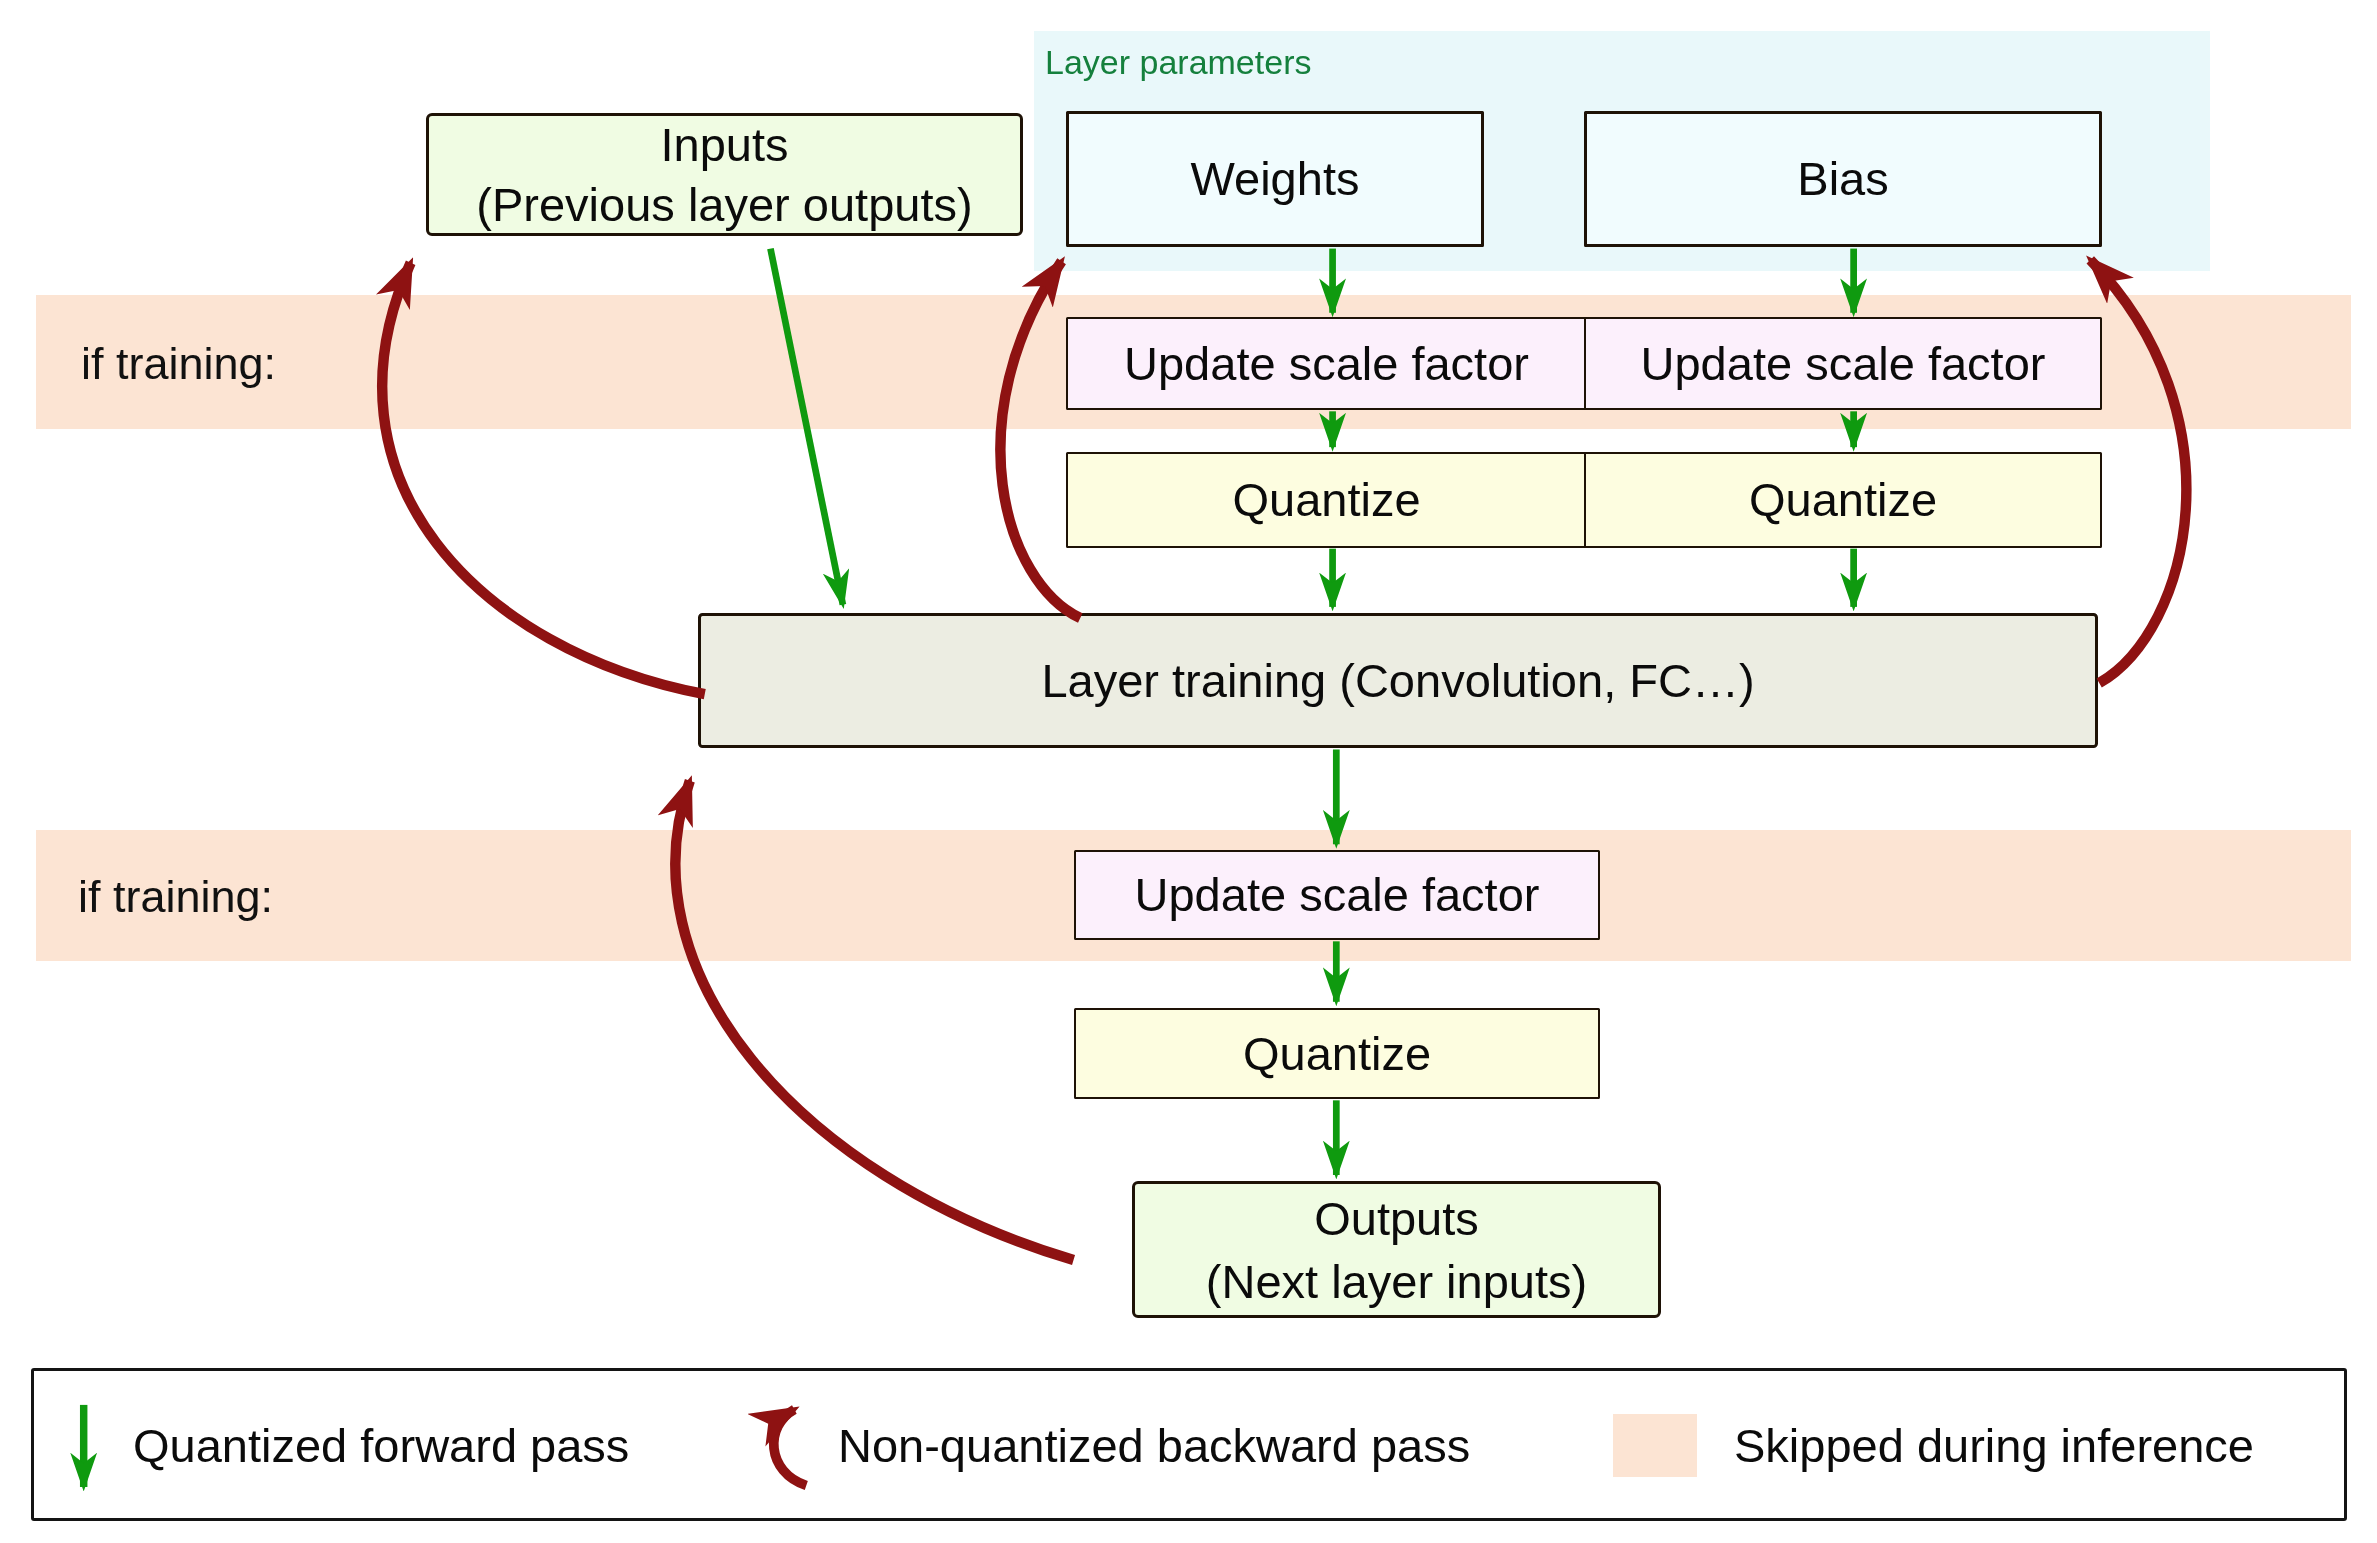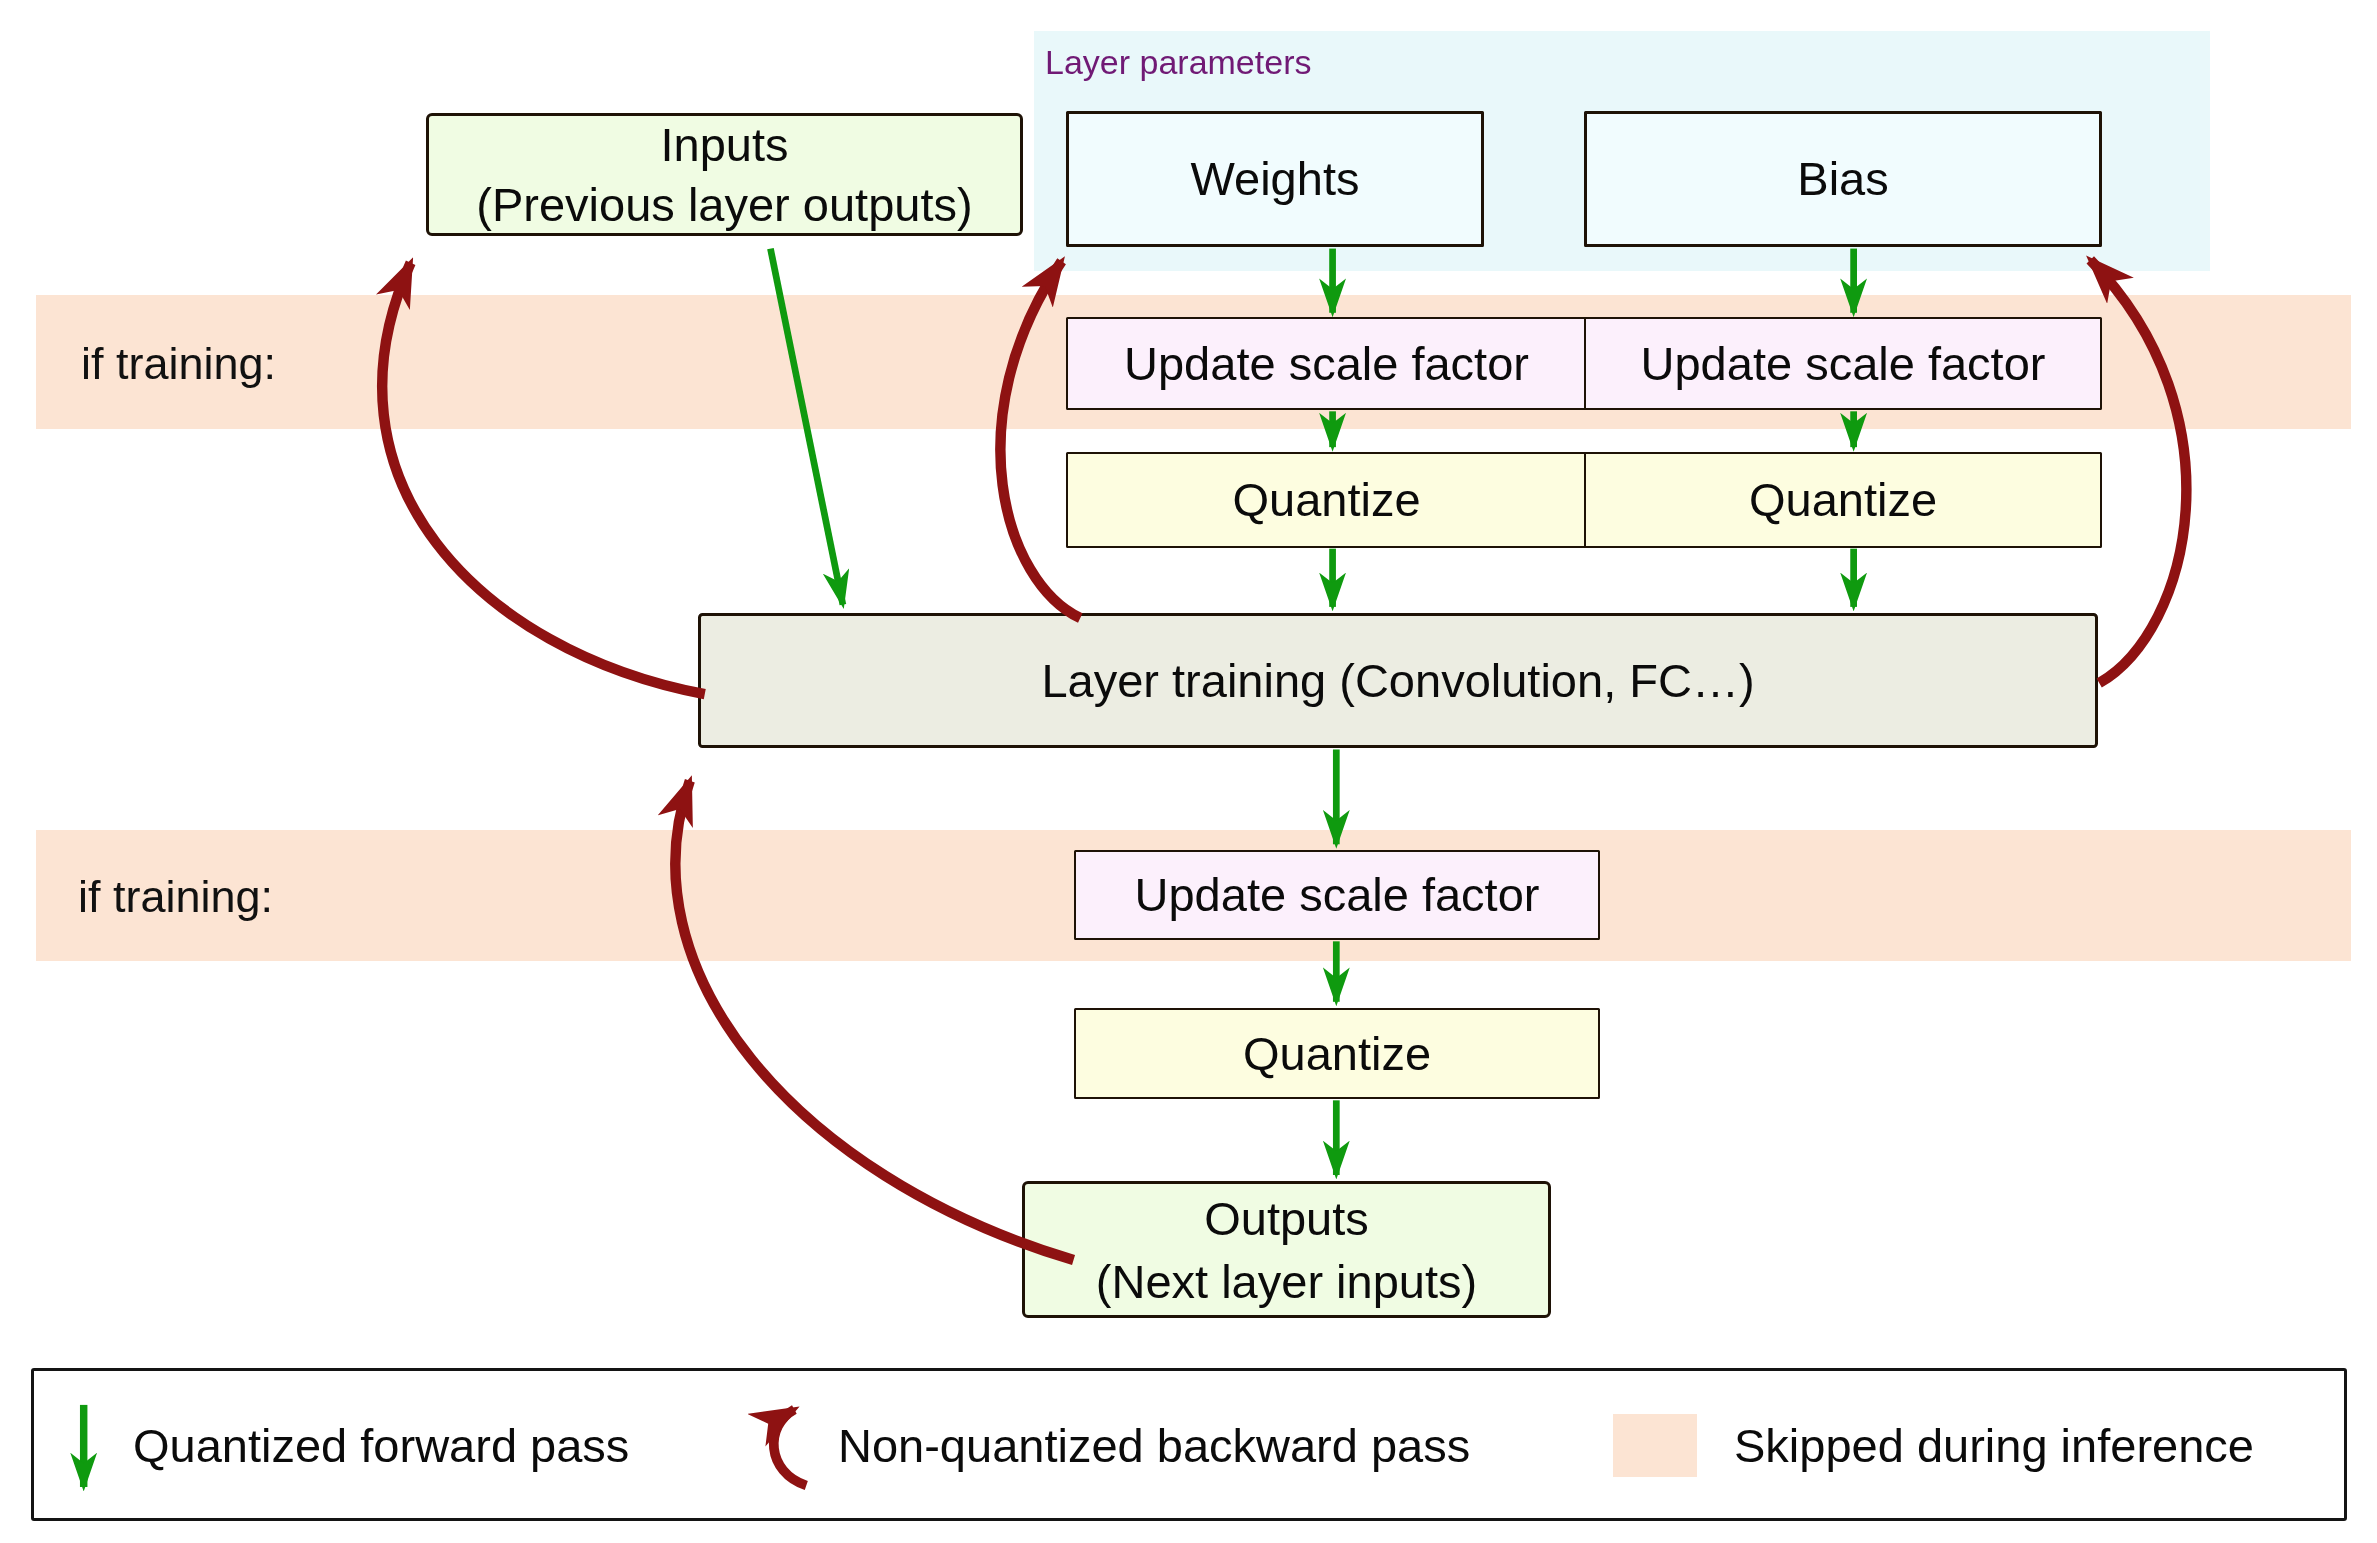--- a/index.html
+++ b/index.html
@@ -3,21 +3,21 @@
 <meta charset="utf-8">
 <style>
   html,body{margin:0;padding:0;background:#ffffff;}
   #canvas{
     position:relative;width:2377px;height:1543px;background:#ffffff;overflow:hidden;
     font-family:"Liberation Sans", sans-serif;color:#0b0b0b;
   }
   .band{position:absolute;background:#fce4d3;}
   .band-label{position:absolute;font-size:45px;color:#111;white-space:nowrap;}
   .backdrop{position:absolute;background:#e9f8fa;}
-  .backdrop-label{position:absolute;font-size:34px;color:#701a75;white-space:nowrap;}
+  .backdrop-label{position:absolute;font-size:34px;color:#15803d;white-space:nowrap;}
   .node{
     position:absolute;box-sizing:border-box;display:flex;flex-direction:column;
     align-items:center;justify-content:center;text-align:center;
     font-size:47px;line-height:60px;white-space:nowrap;
   }
   .b-thick{border:3.7px solid #1e1206;border-radius:6px;}
   .b-thin{border:2.2px solid #1e1206;border-radius:1.5px;}
   .b-mid{border:3px solid #1e1206;border-radius:1.5px;}
   .fill-green{background:#f0fce3;}
   .fill-cyan{background:#f1fcfe;}
@@ -78,21 +78,21 @@
   </div>
 
   <div class="node b-thin fill-pink z3" style="left:1074px;top:850px;width:526px;height:90px;">
     <span>Update scale factor</span>
   </div>
 
   <div class="node b-thin fill-yellow z3" style="left:1074px;top:1008px;width:526px;height:91px;">
     <span>Quantize</span>
   </div>
 
-  <div class="node b-thick fill-green z3" style="left:1022px;top:1181px;width:529px;height:137px;line-height:63px;">
+  <div class="node b-thick fill-green z3" style="left:1132px;top:1181px;width:529px;height:137px;line-height:63px;">
     <span>Outputs</span>
     <span>(Next layer inputs)</span>
   </div>
 
   <svg id="arrows" width="2377" height="1543" viewBox="0 0 3184 2067">
     <defs>
       <marker id="gh" markerUnits="userSpaceOnUse" markerWidth="52" markerHeight="36" refX="46" refY="18" orient="auto">
         <path d="M52,18 L0,0 L14,18 L0,36 Z" fill="#0f9a0f"></path>
       </marker>
       <marker id="rh" markerUnits="userSpaceOnUse" markerWidth="66" markerHeight="50" refX="58" refY="25" orient="auto">

